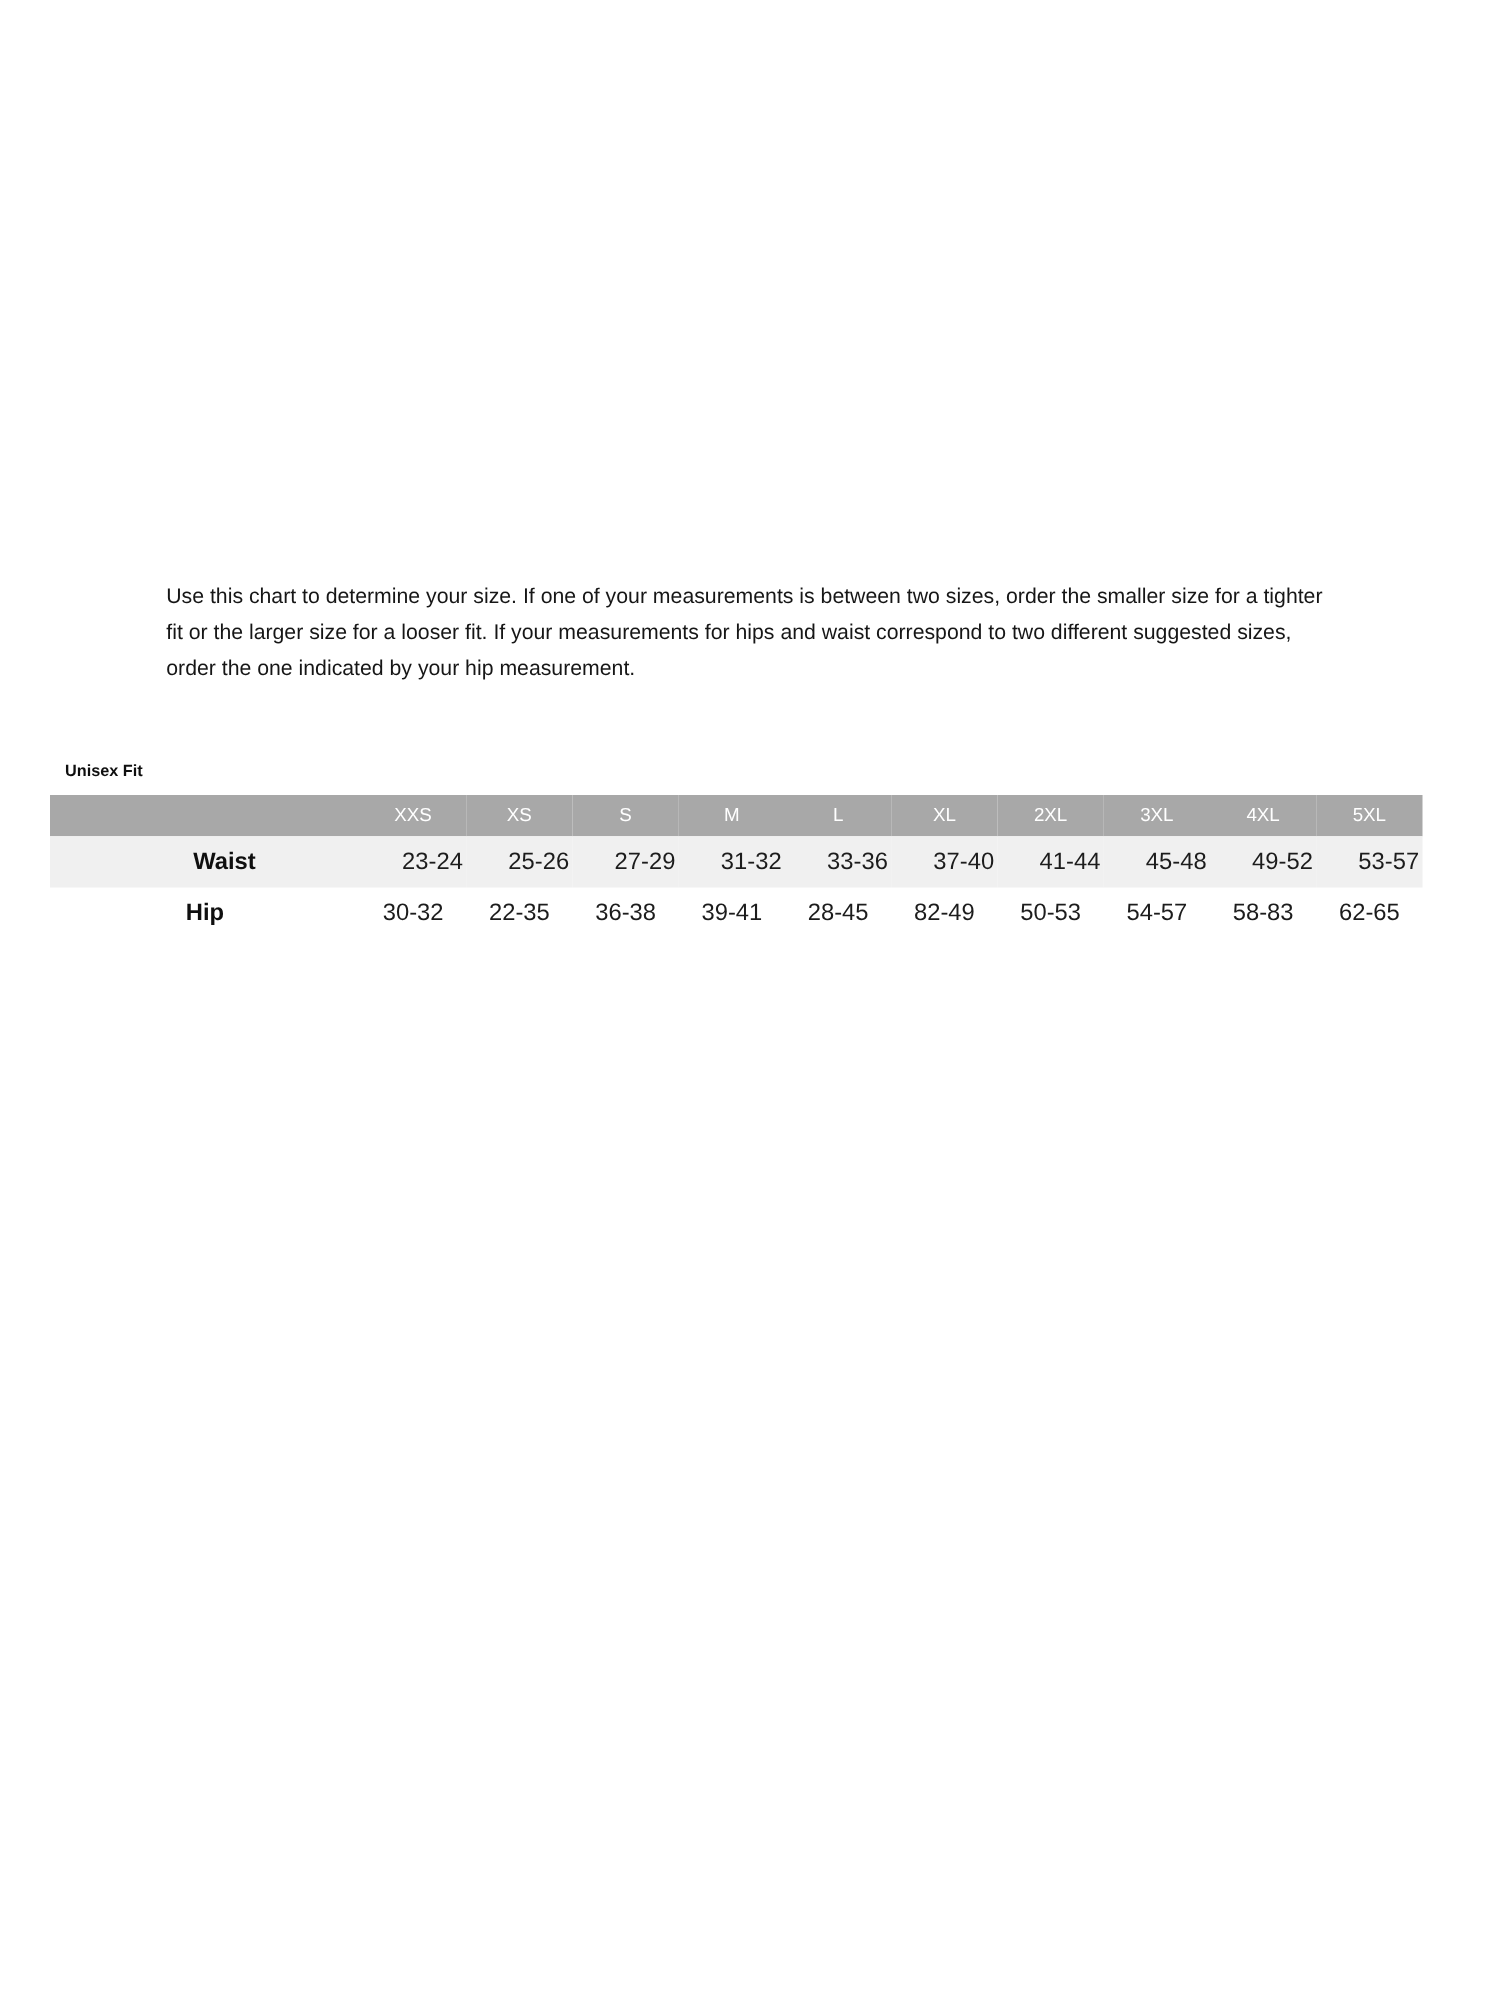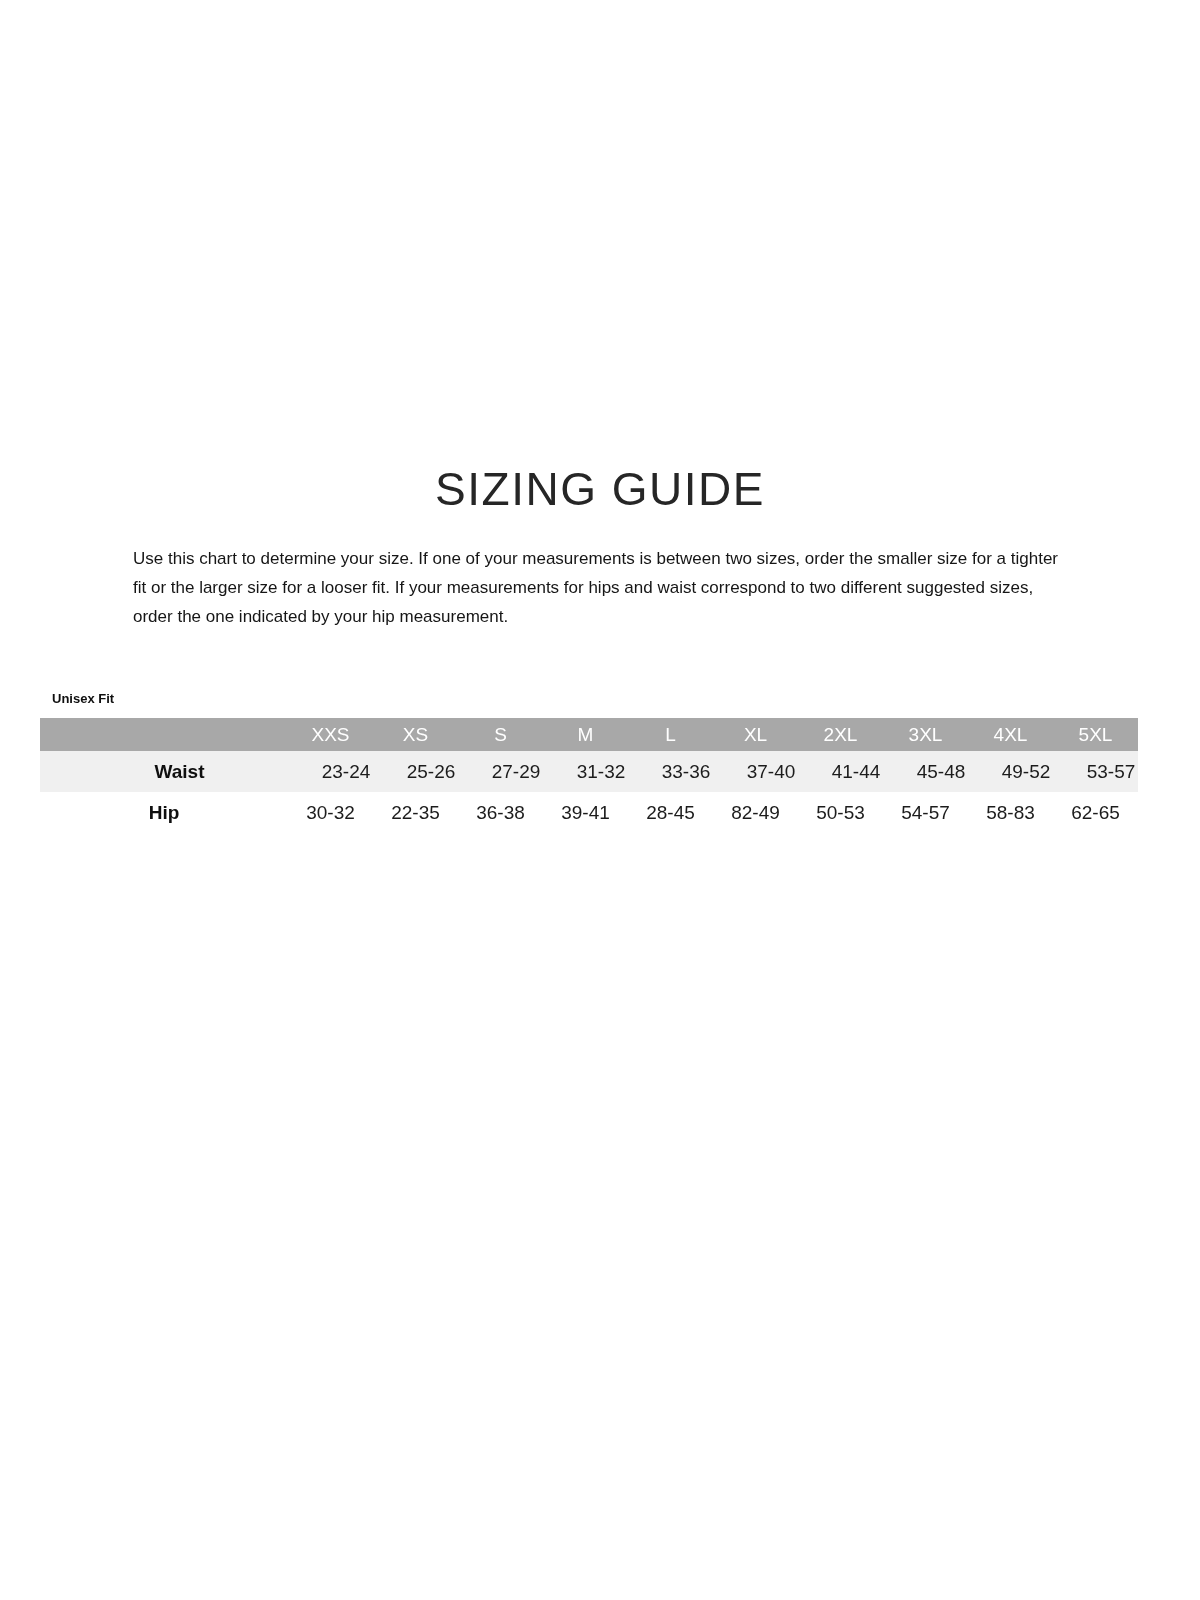--- a/index.html
+++ b/index.html
@@ -46,21 +46,21 @@
     table-layout: fixed;
     font-size: 19px;
   }
   table.size-table col.label-col {
     width: 248px;
   }
   table.size-table thead th {
     background: #a8a8a8;
     color: #ffffff;
     font-weight: 400;
-    font-size: 19px;
+    font-size: 15px;
     height: 33px;
     text-align: center;
     padding: 0;
   }
   table.size-table tbody td {
     height: 41px;
     text-align: center;
     padding: 0;
     color: #1c1c1c;
   }
@@ -71,21 +71,20 @@
   table.size-table tbody tr.stripe td {
     background: #f0f0f0;
     padding-left: 31px;
   }
 </style>
 </head>
 <body>
 
 <div class="page">
 
-  <h1 class="title">SIZING GUIDE</h1>
 
   <p class="intro">Use this chart to determine your size. If one of your measurements is between two sizes, order the smaller size for a tighter fit or the larger size for a looser fit. If your measurements for hips and waist correspond to two different suggested sizes, order the one indicated by your hip measurement.</p>
 
   <div class="section-heading">Unisex Fit</div>
 
   <table class="size-table">
     <colgroup>
       <col class="label-col">
       <col>
         <col>

